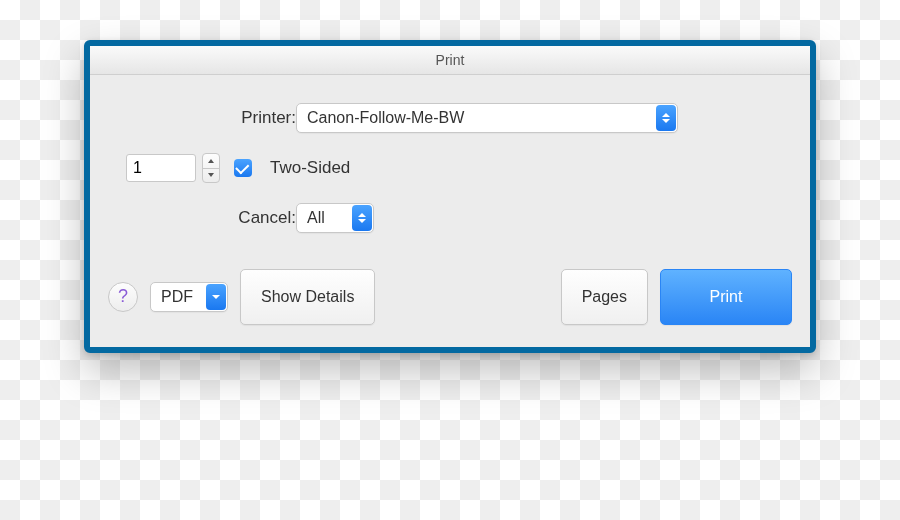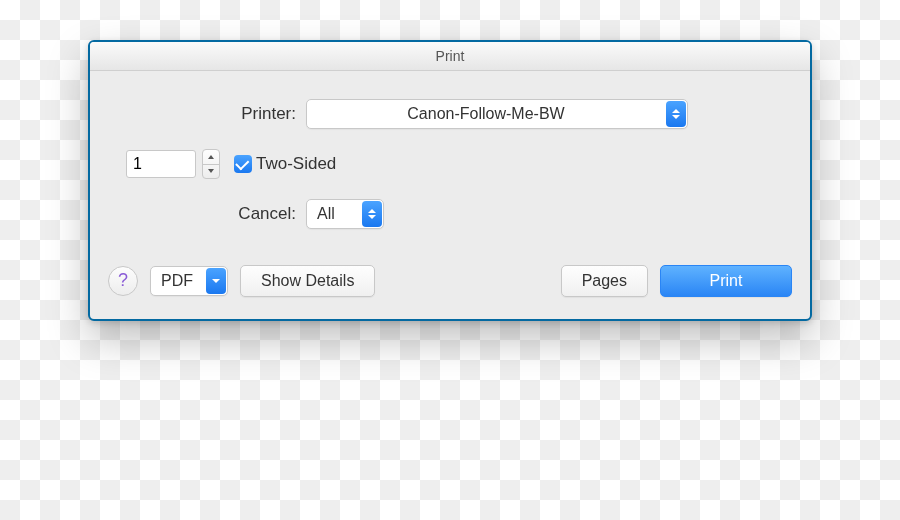--- a/index.html
+++ b/index.html
@@ -18,21 +18,21 @@
     background-position: 0 0, 20px 20px;
     display: flex;
     align-items: flex-start;
     justify-content: center;
   }
 
   .dialog {
     margin-top: 40px;
     width: 720px;
     background: #ececec;
-    border: 2px solid #0369a1;
+    border: 6px solid #0369a1;
     border-radius: 6px;
     box-shadow: 0 18px 40px rgba(0,0,0,0.25), 0 2px 6px rgba(0,0,0,0.15);
     overflow: hidden;
   }
 
   .titlebar {
     height: 28px;
     line-height: 28px;
     text-align: center;
     font-size: 14px;
@@ -47,21 +47,21 @@
 
   .row {
     display: flex;
     align-items: center;
     margin-bottom: 20px;
   }
 
   .label {
     width: 170px;
     text-align: right;
-    padding-right: 10px;
+    padding-right: 0;
     font-size: 17px;
     color: #333;
   }
 
   
   .popup {
     display: flex;
     align-items: center;
     background: #fff;
     border: 1px solid #c8c8c8;
@@ -95,21 +95,21 @@
     border-right: 4px solid transparent;
     border-bottom: 4px solid #fff;
   }
   .tri-down {
     width: 0; height: 0;
     border-left: 4px solid transparent;
     border-right: 4px solid transparent;
     border-top: 4px solid #fff;
   }
 
-  .printer-popup { width: 380px; text-align: center; }
+  .printer-popup { width: 380px; }
   .pages-popup   { width: 76px; }
   .pdf-popup     { width: 76px; }
 
   
   .num-input {
     width: 56px;
     height: 26px;
     border: 1px solid #c8c8c8;
     border-radius: 3px;
     background: #fff;
@@ -155,21 +155,21 @@
     justify-content: center;
   }
   .check-mark {
     width: 10px;
     height: 6px;
     border-left: 2px solid #fff;
     border-bottom: 2px solid #fff;
     transform: rotate(-45deg) translateY(-1px);
   }
   .checkbox-label {
-    margin-left: 4px;
+    margin-left: 18px;
     font-size: 17px;
   }
 
   
   .footer {
     display: flex;
     align-items: center;
     padding: 8px 18px 22px 18px;
     gap: 12px;
   }
@@ -183,21 +183,21 @@
     color: #8a5bd6;
     font-size: 18px;
     line-height: 26px;
     text-align: center;
     font-weight: 500;
     cursor: default;
   }
 
   .btn {
     height: 30px;
-    padding: 0 20px;
+    padding: 12px 20px;
     border: 1px solid #c8c8c8;
     border-radius: 5px;
     background: linear-gradient(#fefefe,#f0f0f0);
     font-size: 16px;
     display: flex;
     align-items: center;
     justify-content: center;
     cursor: default;
     box-shadow: 0 1px 1px rgba(0,0,0,0.05);
   }

